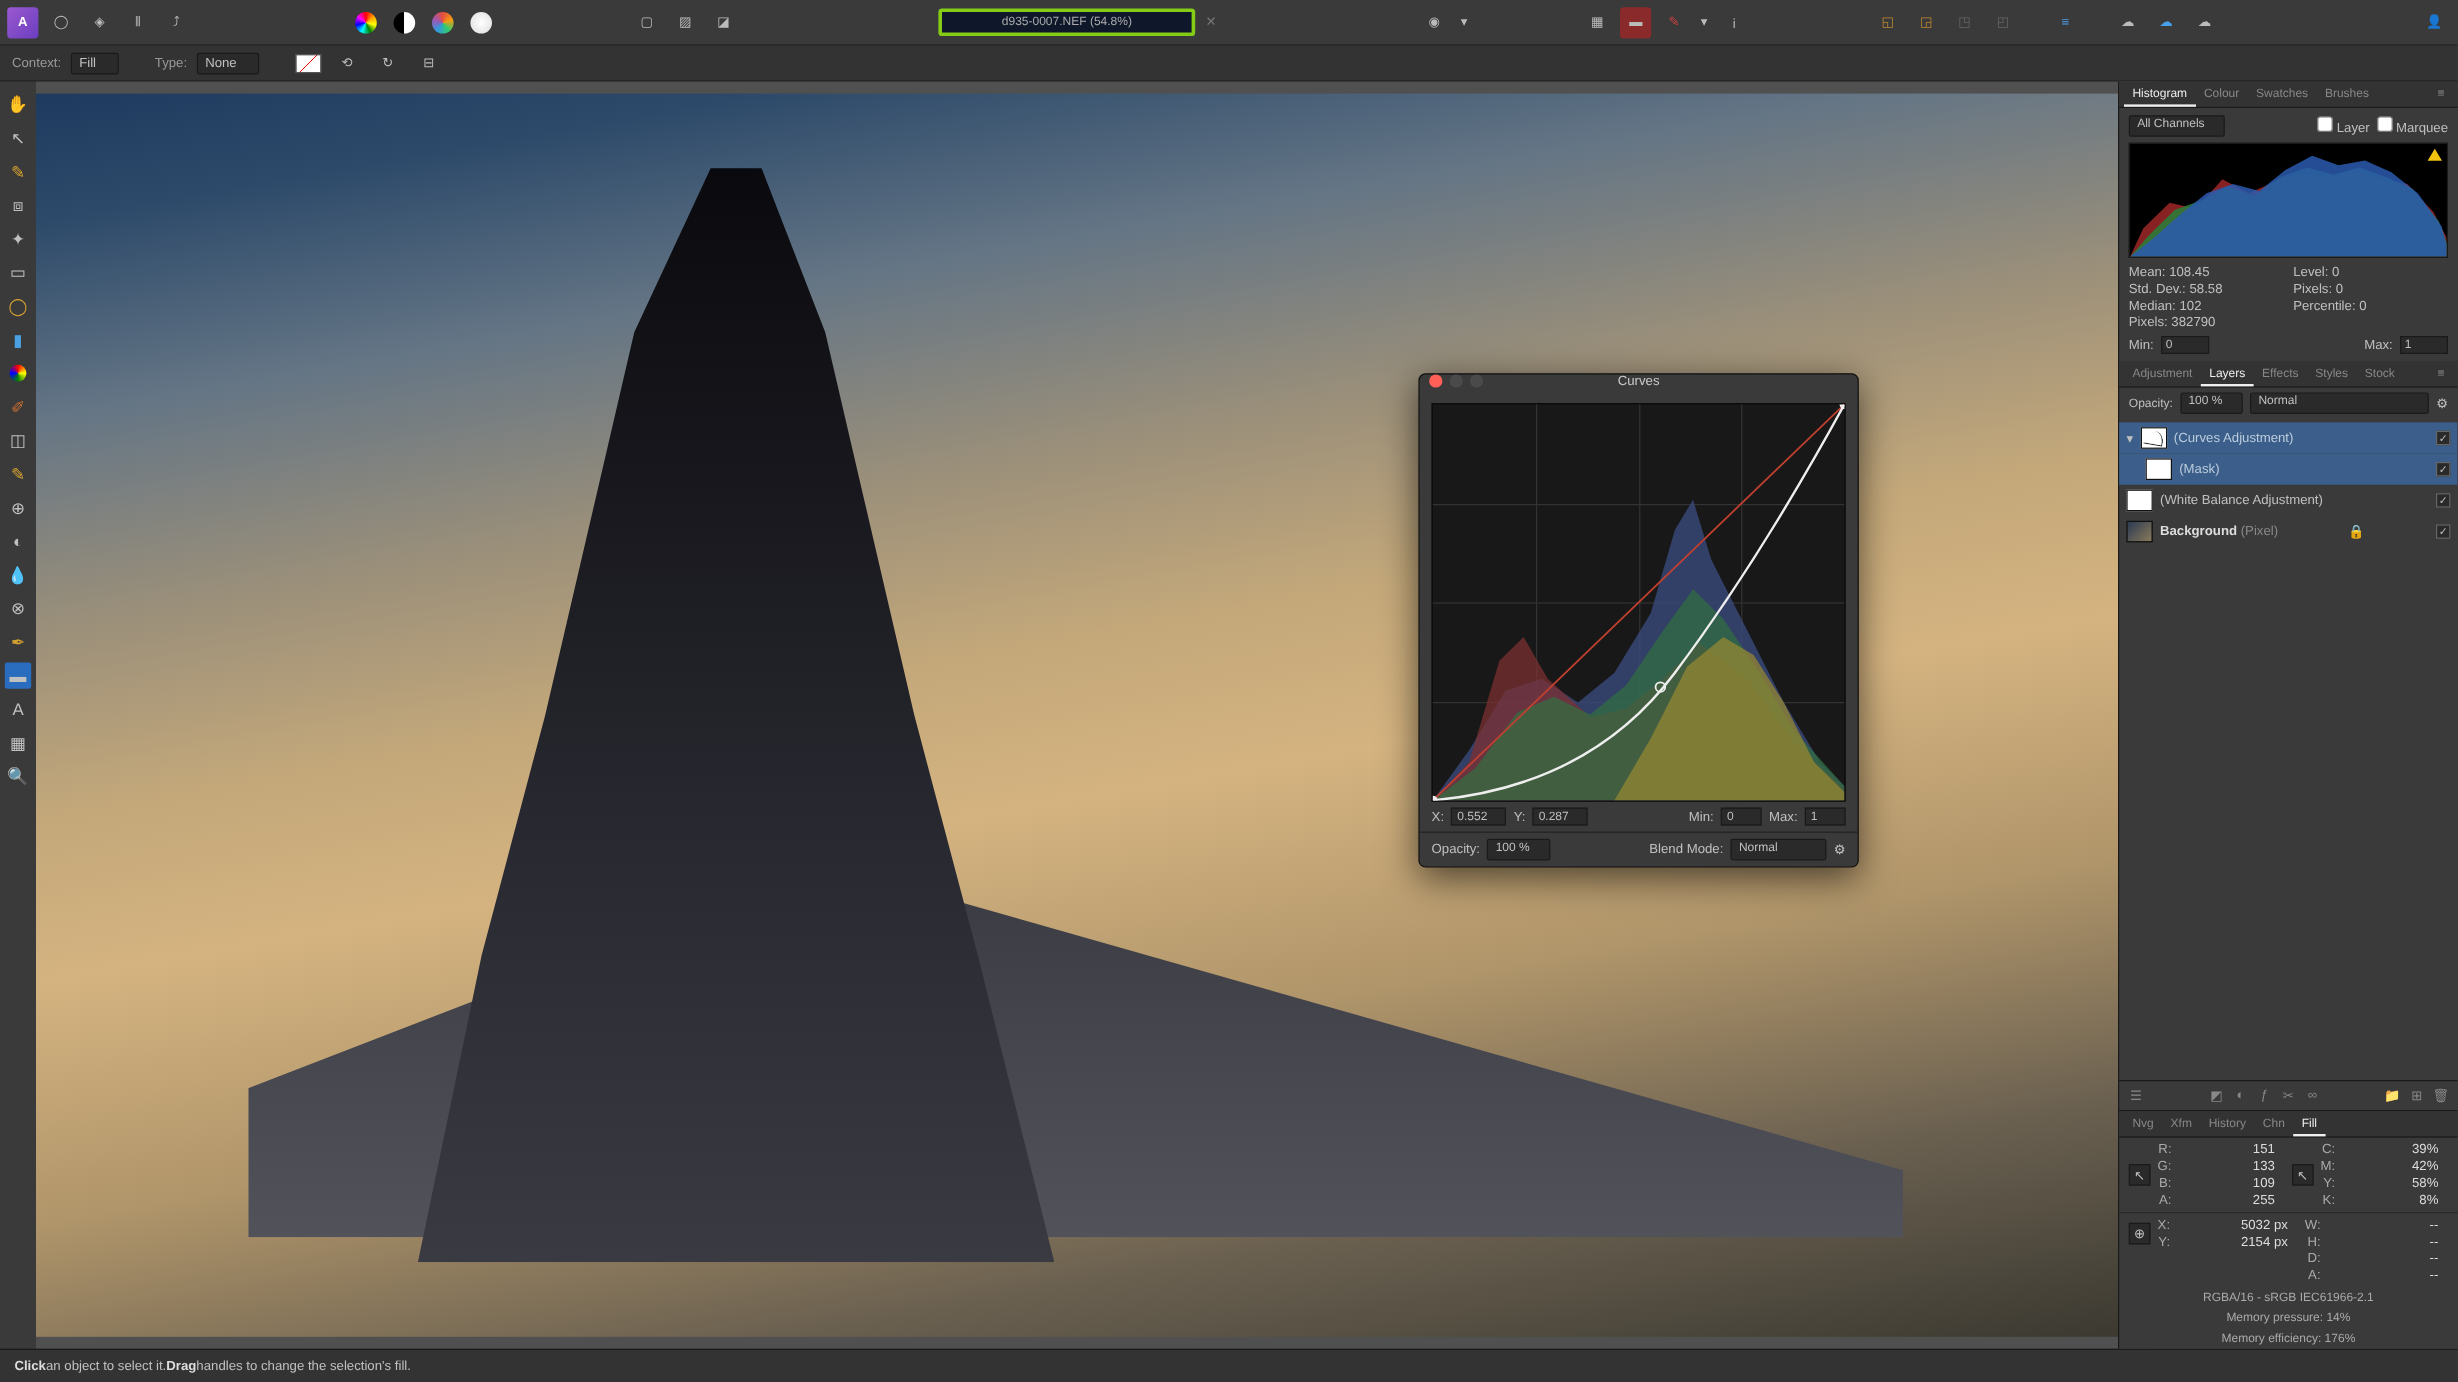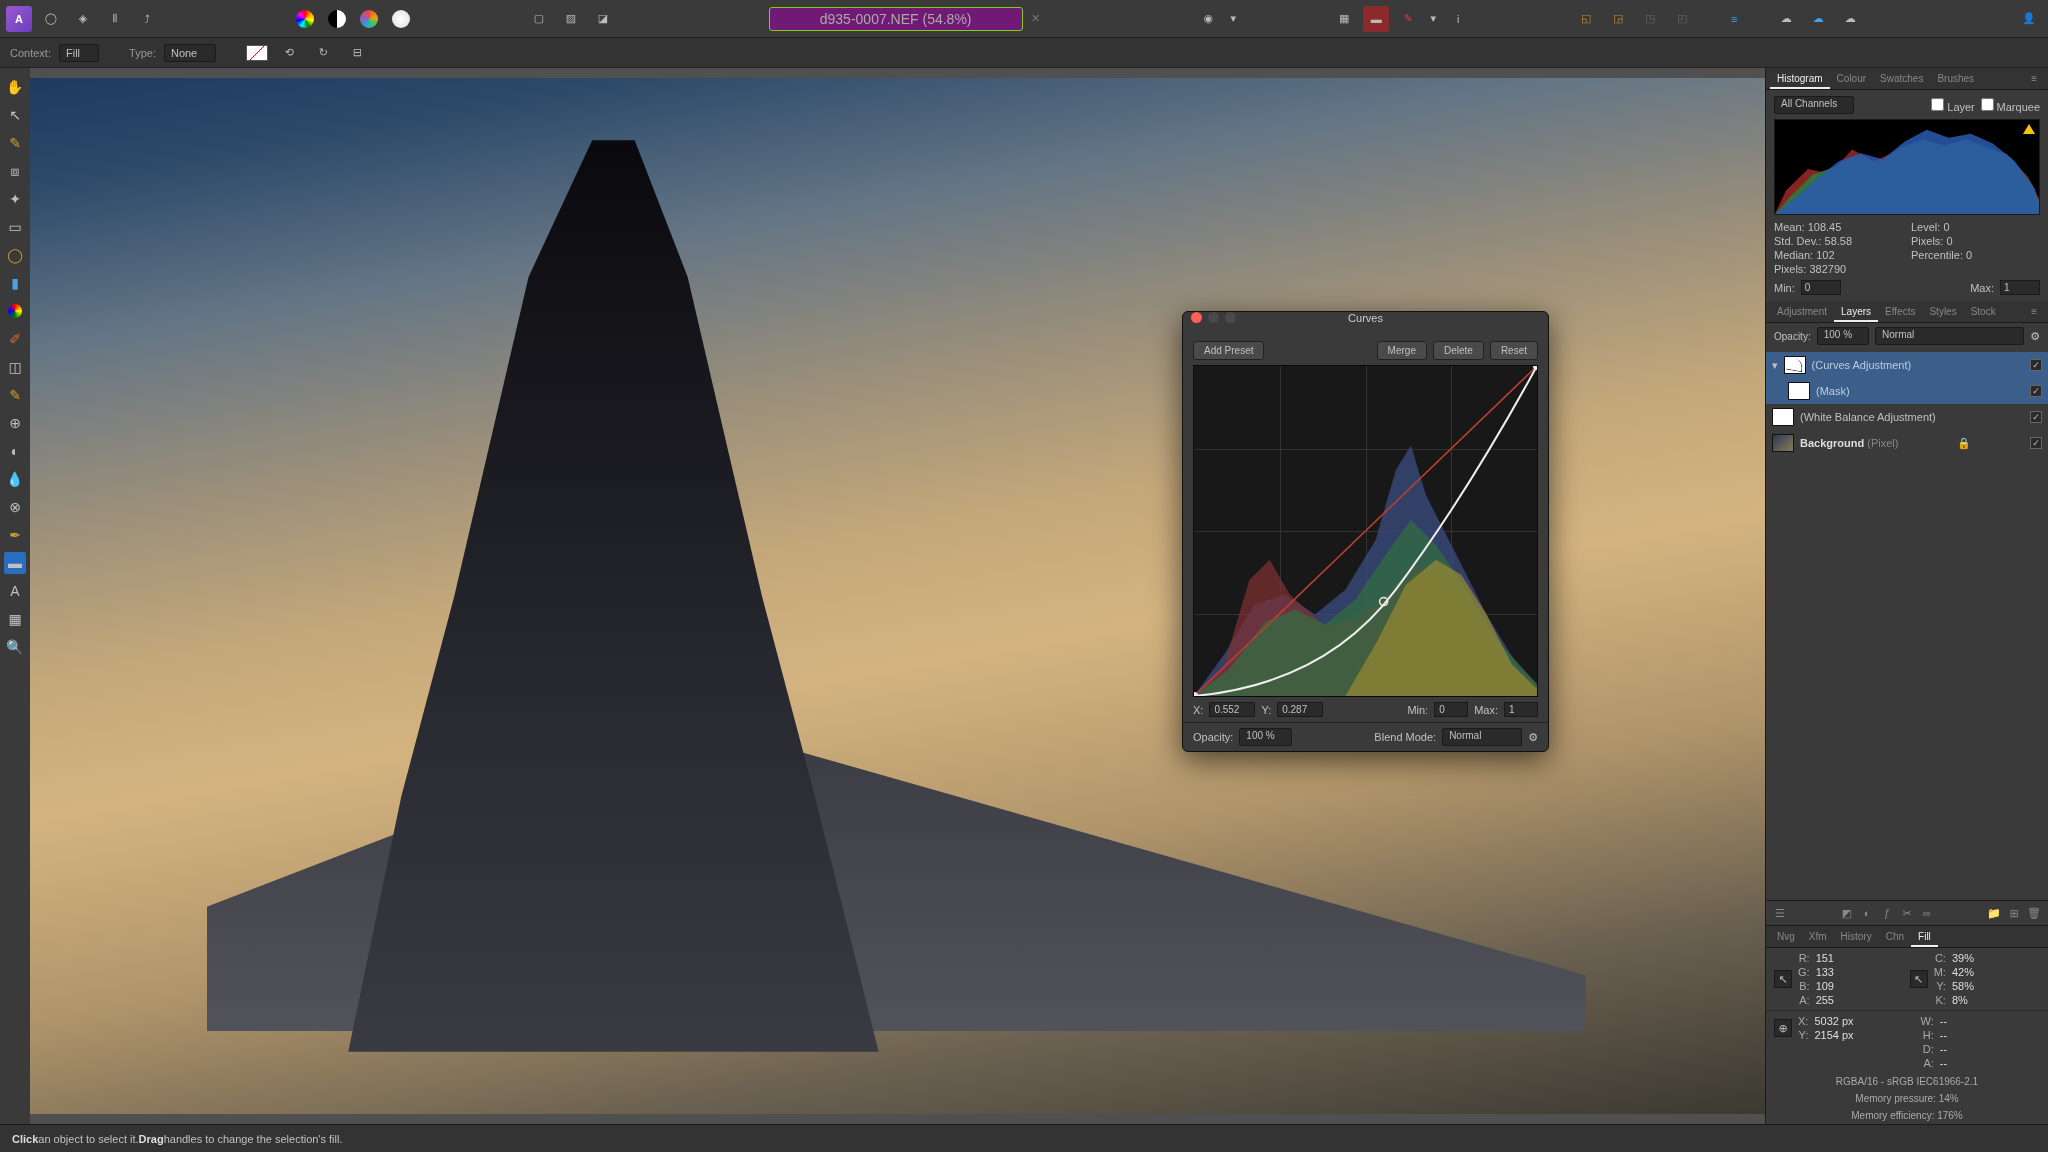--- a/index.html
+++ b/index.html
@@ -8,21 +8,21 @@
 #top-toolbar{height:38px;background:#3a3a3a;border-bottom:1px solid #202020;display:flex;align-items:center;padding:0 6px;gap:6px}
 .tb-btn{width:26px;height:26px;display:flex;align-items:center;justify-content:center;border-radius:3px;color:#bbb}
 .tb-btn.purple{background:linear-gradient(135deg,#9b59d0,#6a3ec0);color:#fff;font-weight:bold}
 .tb-sep{flex:0 0 14px}
 .tb-grow{flex:1}
 .rainbow-ring{width:18px;height:18px;border-radius:50%;background:conic-gradient(red,orange,yellow,green,cyan,blue,magenta,red)}
 .half-ring{width:18px;height:18px;border-radius:50%;background:linear-gradient(90deg,#000 50%,#fff 50%)}
 .color-ring{width:18px;height:18px;border-radius:50%;background:conic-gradient(#e74c3c,#f39c12,#2ecc71,#3498db,#9b59b6,#e74c3c)}
 .white-dot{width:18px;height:18px;border-radius:50%;background:radial-gradient(#fff,#ddd)}
 
-#doc-title{background:#701a75;border:1px solid #84cc16;border-radius:3px;padding:3px 50px;font-size:14px;color:#aaa}
+#doc-title{background:#0f172a;border:3px solid #84cc16;border-radius:3px;padding:3px 50px;font-size:10px;color:#aaa}
 
 #context-bar{height:30px;background:#333;border-bottom:1px solid #202020;display:flex;align-items:center;padding:0 10px;gap:8px;font-size:11px}
 .ctx-label{color:#999}
 .ctx-select{background:#2a2a2a;border:1px solid #1a1a1a;padding:2px 18px 2px 6px;border-radius:2px;position:relative;font-size:11px}
 .ctx-swatch{width:22px;height:16px;background:linear-gradient(135deg,#fff 48%,#f00 48%,#f00 52%,#fff 52%);border:1px solid #555}
 #left-tools{position:absolute;left:0;top:68px;bottom:28px;width:30px;background:#3a3a3a;display:flex;flex-direction:column;align-items:center;padding-top:8px;gap:6px}
 .ltool{width:22px;height:22px;display:flex;align-items:center;justify-content:center;font-size:14px}
 .ltool.active{background:#2a6dbf;border-radius:2px}
 
 #canvas{position:absolute;left:30px;top:68px;right:250px;bottom:28px;background:#505050;overflow:hidden}
@@ -54,21 +54,21 @@
 .lay-thumb.curve::after{content:"";position:absolute;inset:2px;border:1px solid #333;border-radius:50% 50% 0 0/80% 80% 0 0;border-top:none;border-left:none;transform:rotate(10deg)}
 .lay-thumb.white{background:#fff}
 .lay-thumb.bg{background:linear-gradient(135deg,#2a3a52,#8a7a5a)}
 .lay-check{width:12px;height:12px;border:1px solid #666;background:#2a2a2a;margin-left:auto;display:flex;align-items:center;justify-content:center;font-size:9px}
 .layer-icons{display:flex;gap:4px;padding:4px 6px;border-top:1px solid #1a1a1a;border-bottom:1px solid #1a1a1a;margin-top:auto}
 .lic{width:16px;height:16px;display:flex;align-items:center;justify-content:center;font-size:11px;color:#888}
 
 .info-grid{display:grid;grid-template-columns:auto auto 1fr auto auto 1fr;gap:2px 6px;padding:4px 8px;font-size:10px;align-items:center}
 .info-ic{width:18px;height:18px;background:#2a2a2a;border:1px solid #1a1a1a;display:flex;align-items:center;justify-content:center;grid-row:span 4}
 .info-k{color:#aaa;text-align:right}
-.info-v{color:#ddd;text-align:left;padding-right:8px}
+.info-v{color:#ddd;text-align:right;padding-right:8px}
 .info-foot{text-align:center;font-size:10px;color:#aaa;padding:3px 0}
 
 #curves-dlg{position:absolute;left:1182px;top:311px;width:367px;background:#3a3a3a;border:1px solid #111;border-radius:6px;box-shadow:0 8px 30px rgba(0,0,0,.6)}
 .dlg-title{height:24px;display:flex;align-items:flex-start;padding:0 8px;position:relative}
 .traffic{width:11px;height:11px;border-radius:50%;margin-right:6px}
 .tr-r{background:#ff5f57}.tr-y{background:#4a4a4a}.tr-g{background:#4a4a4a}
 .dlg-title-txt{position:absolute;left:0;right:0;text-align:center;font-size:11px;color:#ccc}
 .dlg-row{display:flex;align-items:center;gap:6px;padding:5px 10px}
 .dlg-btn{background:#4a4a4a;border:1px solid #222;padding:3px 10px;border-radius:3px;font-size:10px}
 #curve-plot{margin:0 10px;height:332px;background:#181818;border:1px solid #0a0a0a;position:relative}
@@ -337,27 +337,20 @@
   <div class="info-foot">Memory efficiency: 176%</div>
 </div>
 
 <div id="curves-dlg">
   <div class="dlg-title">
     <div class="traffic tr-r"></div>
     <div class="traffic tr-y"></div>
     <div class="traffic tr-g"></div>
     <div class="dlg-title-txt">Curves</div>
   </div>
-  <div class="dlg-row">
-    <div class="dlg-btn">Add Preset</div>
-    <div style="flex:1"></div>
-    <div class="dlg-btn">Merge</div>
-    <div class="dlg-btn">Delete</div>
-    <div class="dlg-btn">Reset</div>
-  </div>
   <div id="curve-plot">
     <div class="grid-line gl-v" style="left:25%"></div>
       <div class="grid-line gl-v" style="left:50%"></div>
       <div class="grid-line gl-v" style="left:75%"></div>
     <div class="grid-line gl-h" style="top:25%"></div>
       <div class="grid-line gl-h" style="top:50%"></div>
       <div class="grid-line gl-h" style="top:75%"></div>
     <svg class="hist-svg" viewBox="0 0 340 332" preserveAspectRatio="none">
       <path fill="#3a4a7a" opacity=".8" d="M0,332 L30,290 60,240 90,230 120,250 150,225 180,175 200,105 215,80 230,130 260,190 290,250 320,300 340,320 340,332 Z"></path>
       <path fill="#803030" opacity=".7" d="M0,332 L30,300 55,215 75,195 95,230 130,262 160,255 190,230 220,200 260,230 300,285 340,322 340,332 Z"></path>

